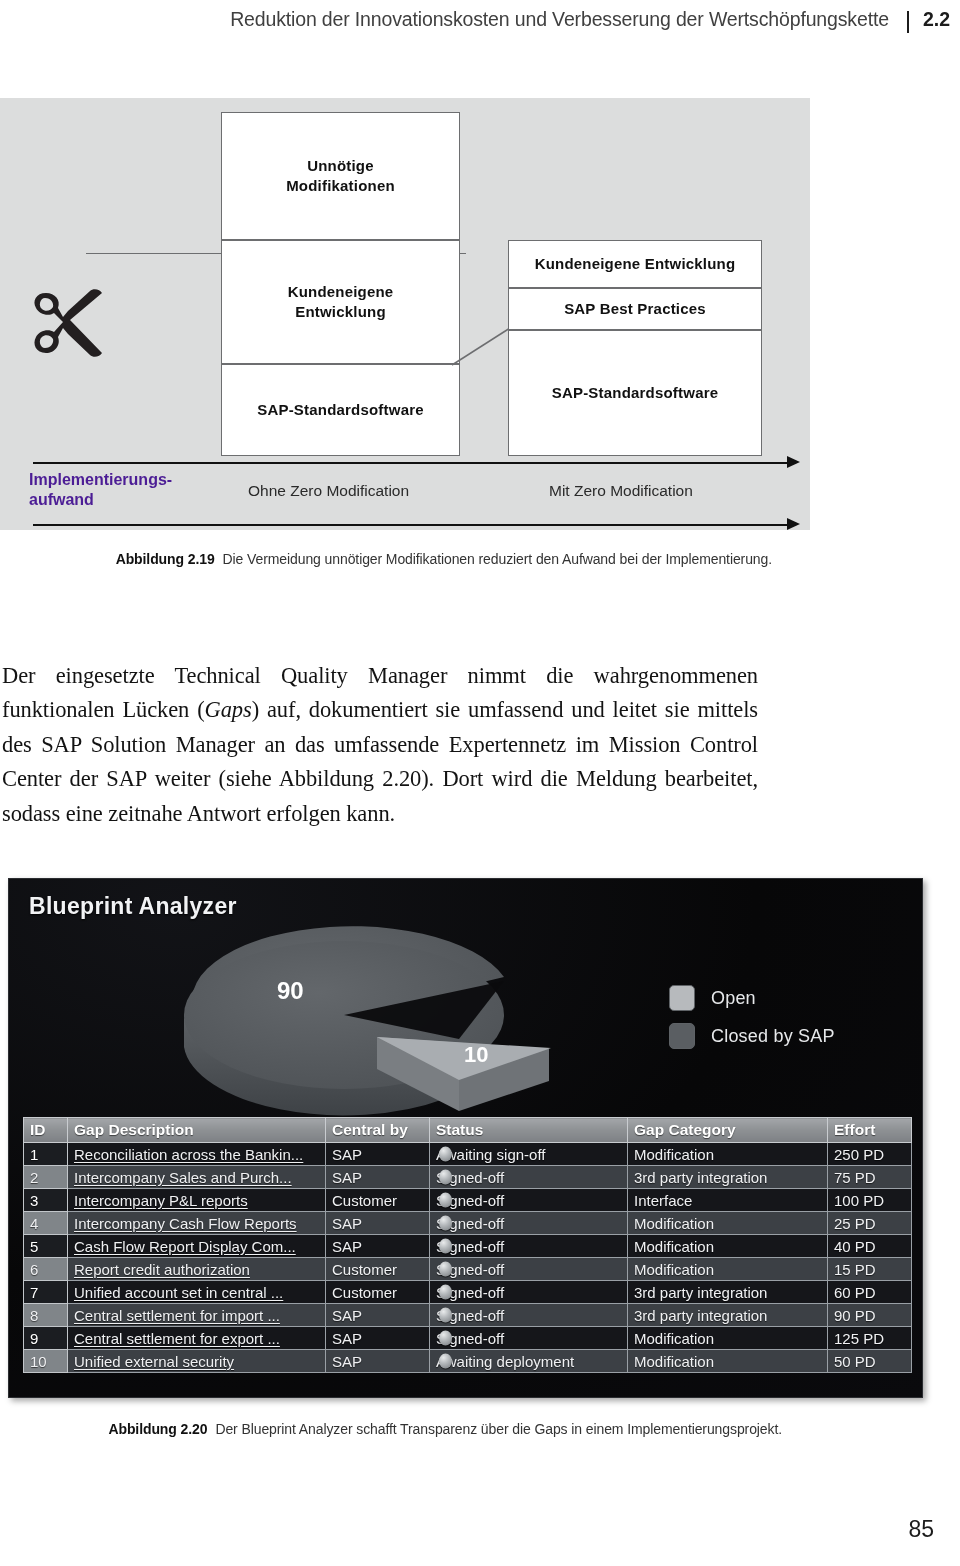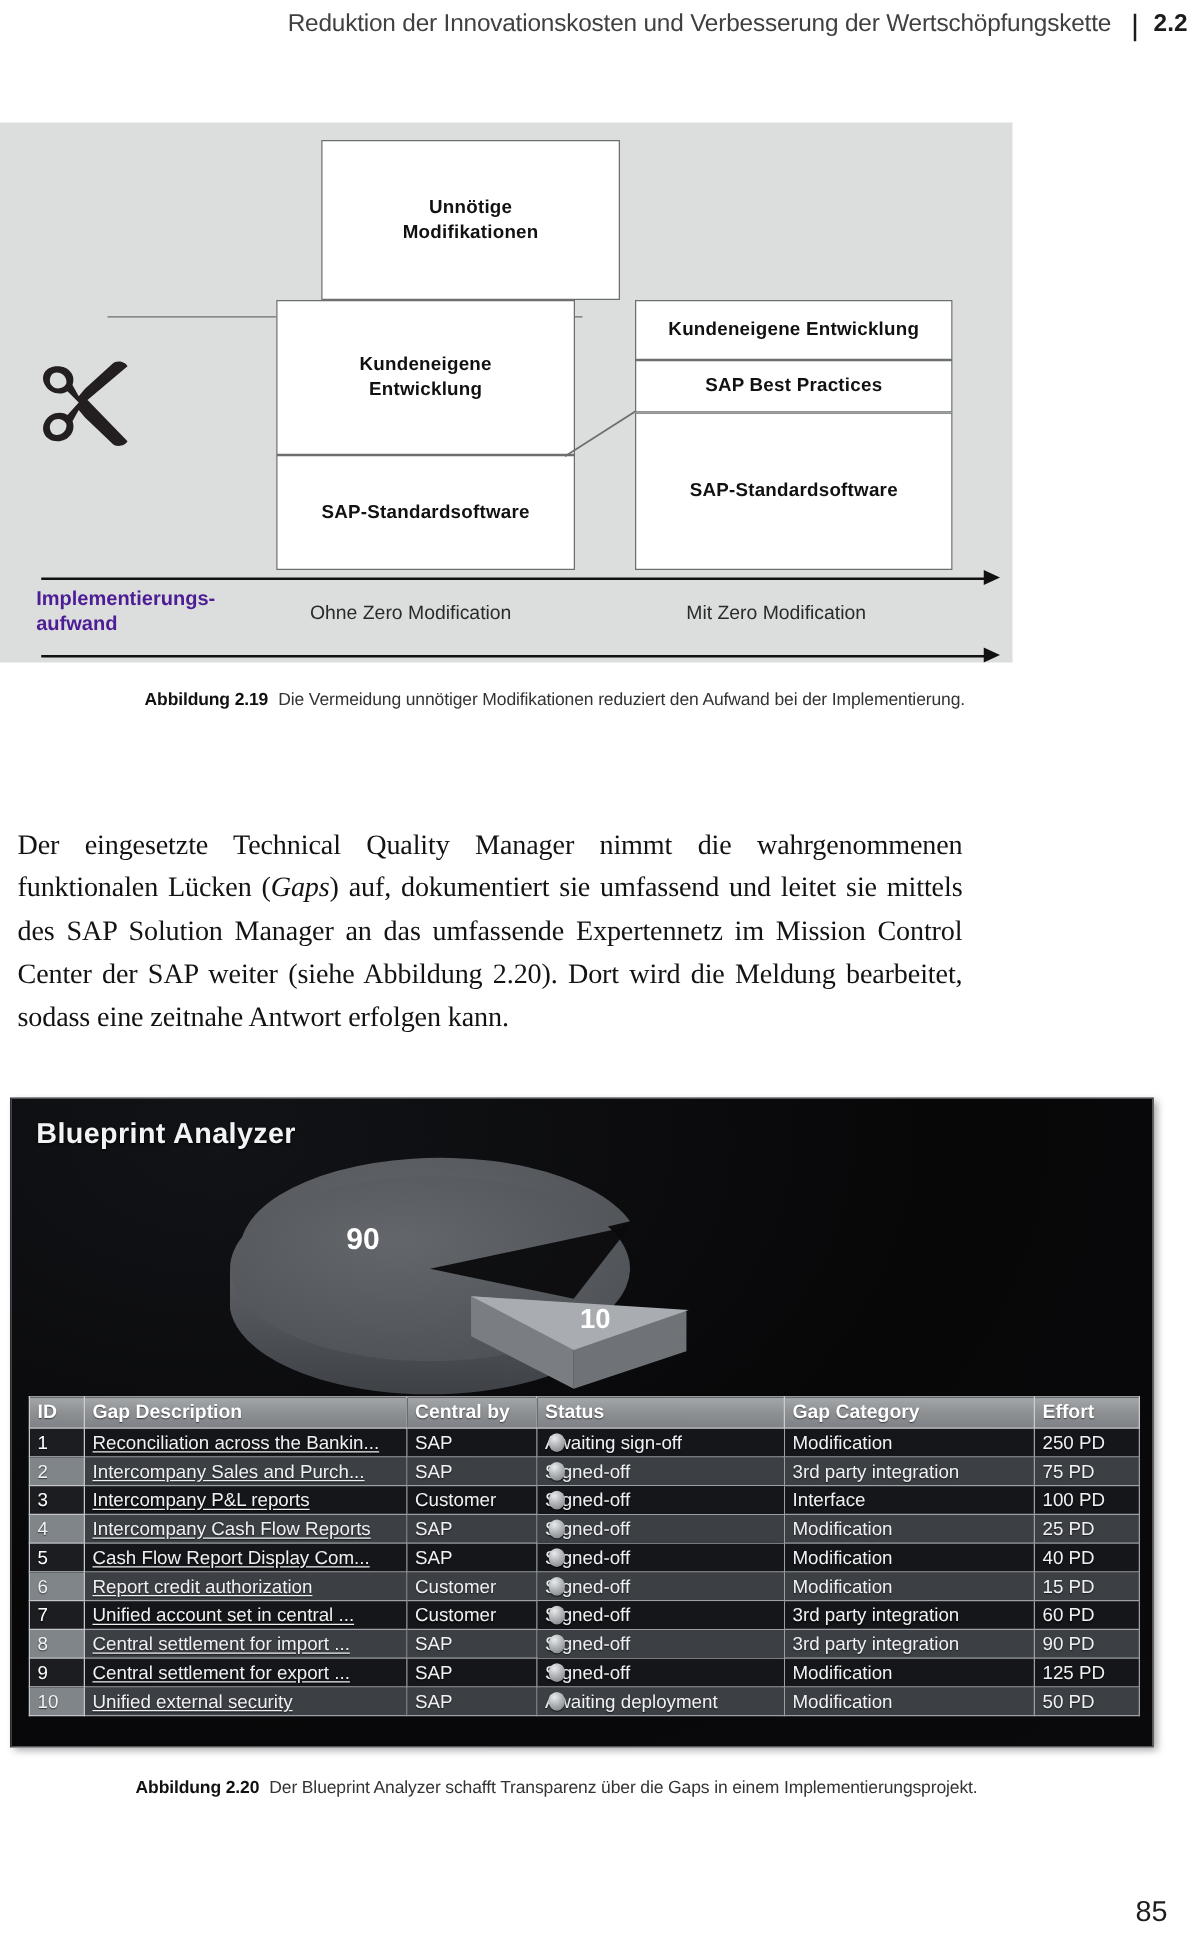--- a/index.html
+++ b/index.html
@@ -69,21 +69,21 @@
     justify-content: center;
     text-align: center;
     font-weight: bold;
     font-size: 15px;
     letter-spacing: 0.2px;
     color: #111;
     line-height: 1.32;
   }
 
   
-  .b-unnoetig   { left: 221px; top: 14px;  width: 239px; height: 128px; margin-left: 36px; }
+  .b-unnoetig   { left: 221px; top: 14px;  width: 239px; height: 128px; }
   .b-kunde-l    { left: 221px; top: 142px; width: 239px; height: 124px; }
   .b-sapstd-l   { left: 221px; top: 266px; width: 239px; height: 92px;  }
 
   
   .b-kunde-r    { left: 508px; top: 142px; width: 254px; height: 48px; font-size: 14.5px;}
   .b-best       { left: 508px; top: 190px; width: 254px; height: 42px; font-size: 14.5px;}
   .b-sapstd-r   { left: 508px; top: 232px; width: 254px; height: 126px; font-size: 14.5px;}
 
   
   .cutline {
@@ -157,21 +157,21 @@
     color: #111111;
     font-weight: bold;
   }
   .cap219 { left: 2px; top: 550px; width: 770px; }
   .cap220 { left: 2px; top: 1420px; width: 780px; }
   .cap-gap { display: inline-block; width: 8px; }
 
   
   .body-par {
     position: absolute;
-    left: 14px;
+    left: 2px;
     top: 636px;
     width: 756px;
     font-family: "Liberation Serif", serif;
     font-size: 22.5px;
     line-height: 34.5px;
     color: #131313;
     text-align: justify;
     letter-spacing: -0.1px;
   }
   .body-par i { font-style: italic; }
@@ -401,20 +401,30 @@
       <path d="M218 118 L390 130 L390 162 L218 150 Z" fill="url(#sideLight)"></path>
       <path d="M300 160 L390 130 L390 162 L300 192 Z" fill="#6f7377"></path>
       <path d="M218 118 L218 150 L300 192 L300 160 Z" fill="#7a7e82"></path>
       <path d="M218 118 L392 129 L300 161 Z" fill="#a9adb1"></path>
 
       <text x="118" y="80" fill="#ffffff" font-family="Liberation Sans, sans-serif" font-size="24" font-weight="bold">90</text>
       <text x="305" y="143" fill="#ffffff" font-family="Liberation Sans, sans-serif" font-size="22" font-weight="bold">10</text>
     </svg>
   </div>
 
+  <div class="legend">
+    <div class="legend-row">
+      <span class="legend-swatch" style="background:#b7babd"></span>
+      <span class="legend-label">Open</span>
+    </div>
+    <div class="legend-row">
+      <span class="legend-swatch" style="background:#5a5e62"></span>
+      <span class="legend-label">Closed by SAP</span>
+    </div>
+  </div>
 
   <table class="ba-table">
     <colgroup>
       <col class="c-id">
         <col class="c-desc">
         <col class="c-prov">
         <col class="c-stat">
         <col class="c-cat">
         <col class="c-eff">
     </colgroup>

